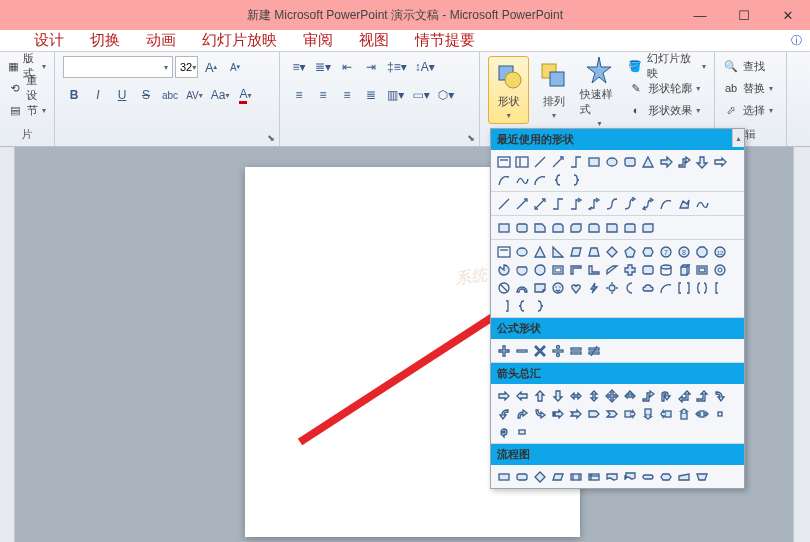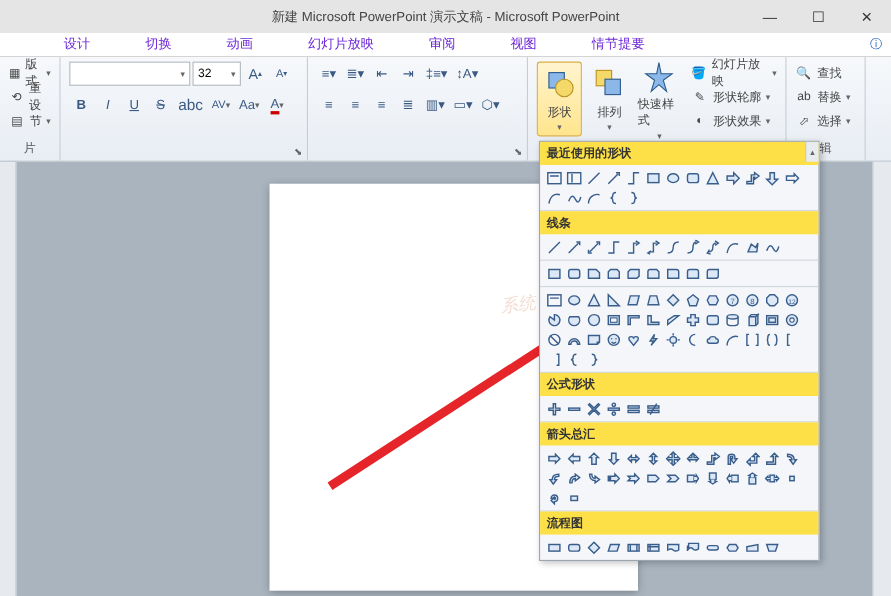--- a/index.html
+++ b/index.html
@@ -1,57 +1,57 @@
 <!DOCTYPE html>
 <html><head>
 <meta charset="utf-8">
 <style>
   * { box-sizing: border-box; margin: 0; padding: 0; font-family: "Microsoft YaHei", sans-serif; }
   body { background: #fff; width: 810px; height: 542px; overflow: hidden; position: relative; }
   
-  .titlebar { height: 30px; display: flex; align-items: center; justify-content: center; position: relative; background: #e5e5e5; }
+  .titlebar { height: 30px; display: flex; align-items: center; justify-content: center; position: relative; background: #fca5a5; }
   .titlebar-title { font-size: 12px; color: #444; }
   .win-controls { position: absolute; right: 0; top: 0; display: flex; }
   .win-btn { width: 44px; height: 30px; display: flex; align-items: center; justify-content: center; font-size: 13px; color: #333; }
   
   .tabs { height: 22px; display: flex; gap: 18px; padding-left: 30px; align-items: center; border-bottom: 1px solid #d0d0d0; }
-  .tab { font-size: 12px; color: #6d28d9; padding: 2px 4px; margin-left: 24px; }
+  .tab { font-size: 15px; color: #b91c1c; padding: 2px 4px; }
   .ribbon-help { position: absolute; right: 8px; font-size: 11px; color: #1a5ab8; }
   
   .ribbon { height: 95px; background: linear-gradient(#f6f8fb,#e8edf3); border-bottom: 1px solid #b6bfc9; display: flex; position: relative; }
   .group { border-right: 1px solid #c6cdd5; padding: 4px 8px 2px 8px; display: flex; flex-direction: column; justify-content: space-between; height: 100%; }
   .group-label { font-size: 11px; color: #555; text-align: center; padding-bottom: 2px; }
   .group-body { flex: 1; display: flex; gap: 4px; }
   
   .vstack { display: flex; flex-direction: column; gap: 2px; }
   .hstack { display: flex; gap: 2px; align-items: center; }
   .small-btn { height: 22px; min-width: 22px; display: flex; align-items: center; justify-content: center; font-size: 12px; color: #3a5a85; background: transparent; border: 1px solid transparent; padding: 0 2px; }
   .font-select { width: 110px; height: 22px; border: 1px solid #b0b8c0; background: #fff; font-size: 11px; padding: 0 4px; display: flex; align-items: center; justify-content: space-between; }
-  .size-select { width: 44px; height: 22px; border: 1px solid #b0b8c0; background: #fff; font-size: 11px; padding: 0 4px; display: flex; align-items: center; justify-content: space-between; }
+  .size-select { width: 23px; height: 22px; border: 1px solid #b0b8c0; background: #fff; font-size: 11px; padding: 0 4px; display: flex; align-items: center; justify-content: space-between; }
   .arrow-dn { font-size: 8px; color: #666; }
   
   .big-btn { display: flex; flex-direction: column; align-items: center; justify-content: center; width: 44px; height: 68px; border: 1px solid transparent; font-size: 11px; color: #444; gap: 2px; }
   .big-btn.active { background: linear-gradient(#fff4cf,#ffe58c); border-color: #e0b040; border-radius: 3px; }
   .big-icon { width: 32px; height: 32px; display: flex; align-items: center; justify-content: center; }
   
   .edit-item { display: flex; gap: 4px; align-items: center; font-size: 11px; color: #444; height: 20px; }
   .icon16 { width: 16px; height: 16px; display: flex; align-items: center; justify-content: center; }
   
   .workspace { height: 395px; background: #a9b4bf; display: flex; }
   .slide-panel-left { width: 15px; background: #e6eaef; border-right:1px solid #c0c6cc; }
   .canvas-area { flex: 1; display: flex; justify-content: center; padding-top: 20px; position: relative; }
   .slide { width: 335px; height: 370px; background: #fff; box-shadow: 0 2px 8px rgba(0,0,0,.3); position: relative; overflow:hidden; }
   .red-arrow { position: absolute; left: 50px; top: 80px; }
   .watermark { position:absolute; left:210px; top:100px; font-size:16px; color:rgba(200,120,80,.25); transform:rotate(-8deg); font-style:italic; }
   
   
   .gallery { position: absolute; left: 490px; top: 128px; width: 255px; background: #f4f6f9; border: 1px solid #9aa6b2; box-shadow: 2px 2px 6px rgba(0,0,0,.25); }
   .gallery-scroll { position:absolute; right:0; top:0; width:12px; height:18px; background:#e8ecef; border-left:1px solid #c0c6cc; display:flex; align-items:center; justify-content:center; font-size:8px; color:#666;}
   .cat { border-bottom: 1px solid #d0d6dc; }
-  .cat-hdr { font-size: 11px; font-weight: bold; color: #333; padding: 3px 6px; background: #fde047; }
+  .cat-hdr { font-size: 11px; font-weight: bold; color: #333; padding: 3px 6px; background: #0ea5e9; }
   .cat-body { padding: 3px 4px; display: flex; flex-wrap: wrap; gap: 1px; }
   .shp { width: 17px; height: 17px; display: flex; align-items: center; justify-content: center; border: 1px solid transparent; }
   .shp svg { width: 14px; height: 14px; }
   .ss { stroke: #3a5e8c; stroke-width: 1.3; fill: none; }
   .sf { stroke: #3a5e8c; stroke-width: 1.3; fill: #dce8f5; }
 
   .dialog-launcher { position:absolute; right:2px; bottom:2px; width:12px; height:12px; font-size:9px; color:#666; display:flex; align-items:center; justify-content:center; }
   .scrollbar-right { position:absolute; right:0; top:147px; width:17px; bottom:0; background:#e6eaef; border-left:1px solid #c0c6cc;}
 </style>
 </head>
@@ -117,21 +117,21 @@
         <div class="small-btn" style="font-size:10px">
             <span>A</span>
             <sup style="font-size:7px">▾</sup>
           </div>
       </div>
       <div class="hstack">
         <div class="small-btn" style="font-weight:bold">B</div>
         <div class="small-btn" style="font-style:italic">I</div>
         <div class="small-btn" style="text-decoration:underline">U</div>
         <div class="small-btn" style="text-decoration:line-through">S</div>
-        <div class="small-btn" style="font-size:14px">abc</div>
+        <div class="small-btn" style="font-size:10px">abc</div>
         <div class="small-btn">
             <span style="font-size:10px">AV</span>
             <span class="arrow-dn">▾</span>
           </div>
         <div class="small-btn">
             <span>Aa</span>
             <span class="arrow-dn">▾</span>
           </div>
         <div class="small-btn">
             <span style="border-bottom:3px solid #c00">A</span>
@@ -350,21 +350,20 @@
         </div>
       <div class="shp">
           <svg viewBox="0 0 14 14">
             <path d="M5 2 Q8 2 8 5 Q8 7 10 7 Q8 7 8 9 Q8 12 5 12" class="ss"></path>
           </svg>
         </div>
     </div>
   </div>
 
   <div class="cat">
-    <div class="cat-hdr">线条</div>
     <div class="cat-body">
       <div class="shp">
           <svg viewBox="0 0 14 14">
             <line x1="2" y1="12" x2="12" y2="2" class="ss"></line>
           </svg>
         </div>
       <div class="shp">
           <svg viewBox="0 0 14 14">
             <line x1="2" y1="12" x2="11" y2="3" class="ss"></line>
             <path d="M9 2 L12 2 L12 5" class="ss"></path>

